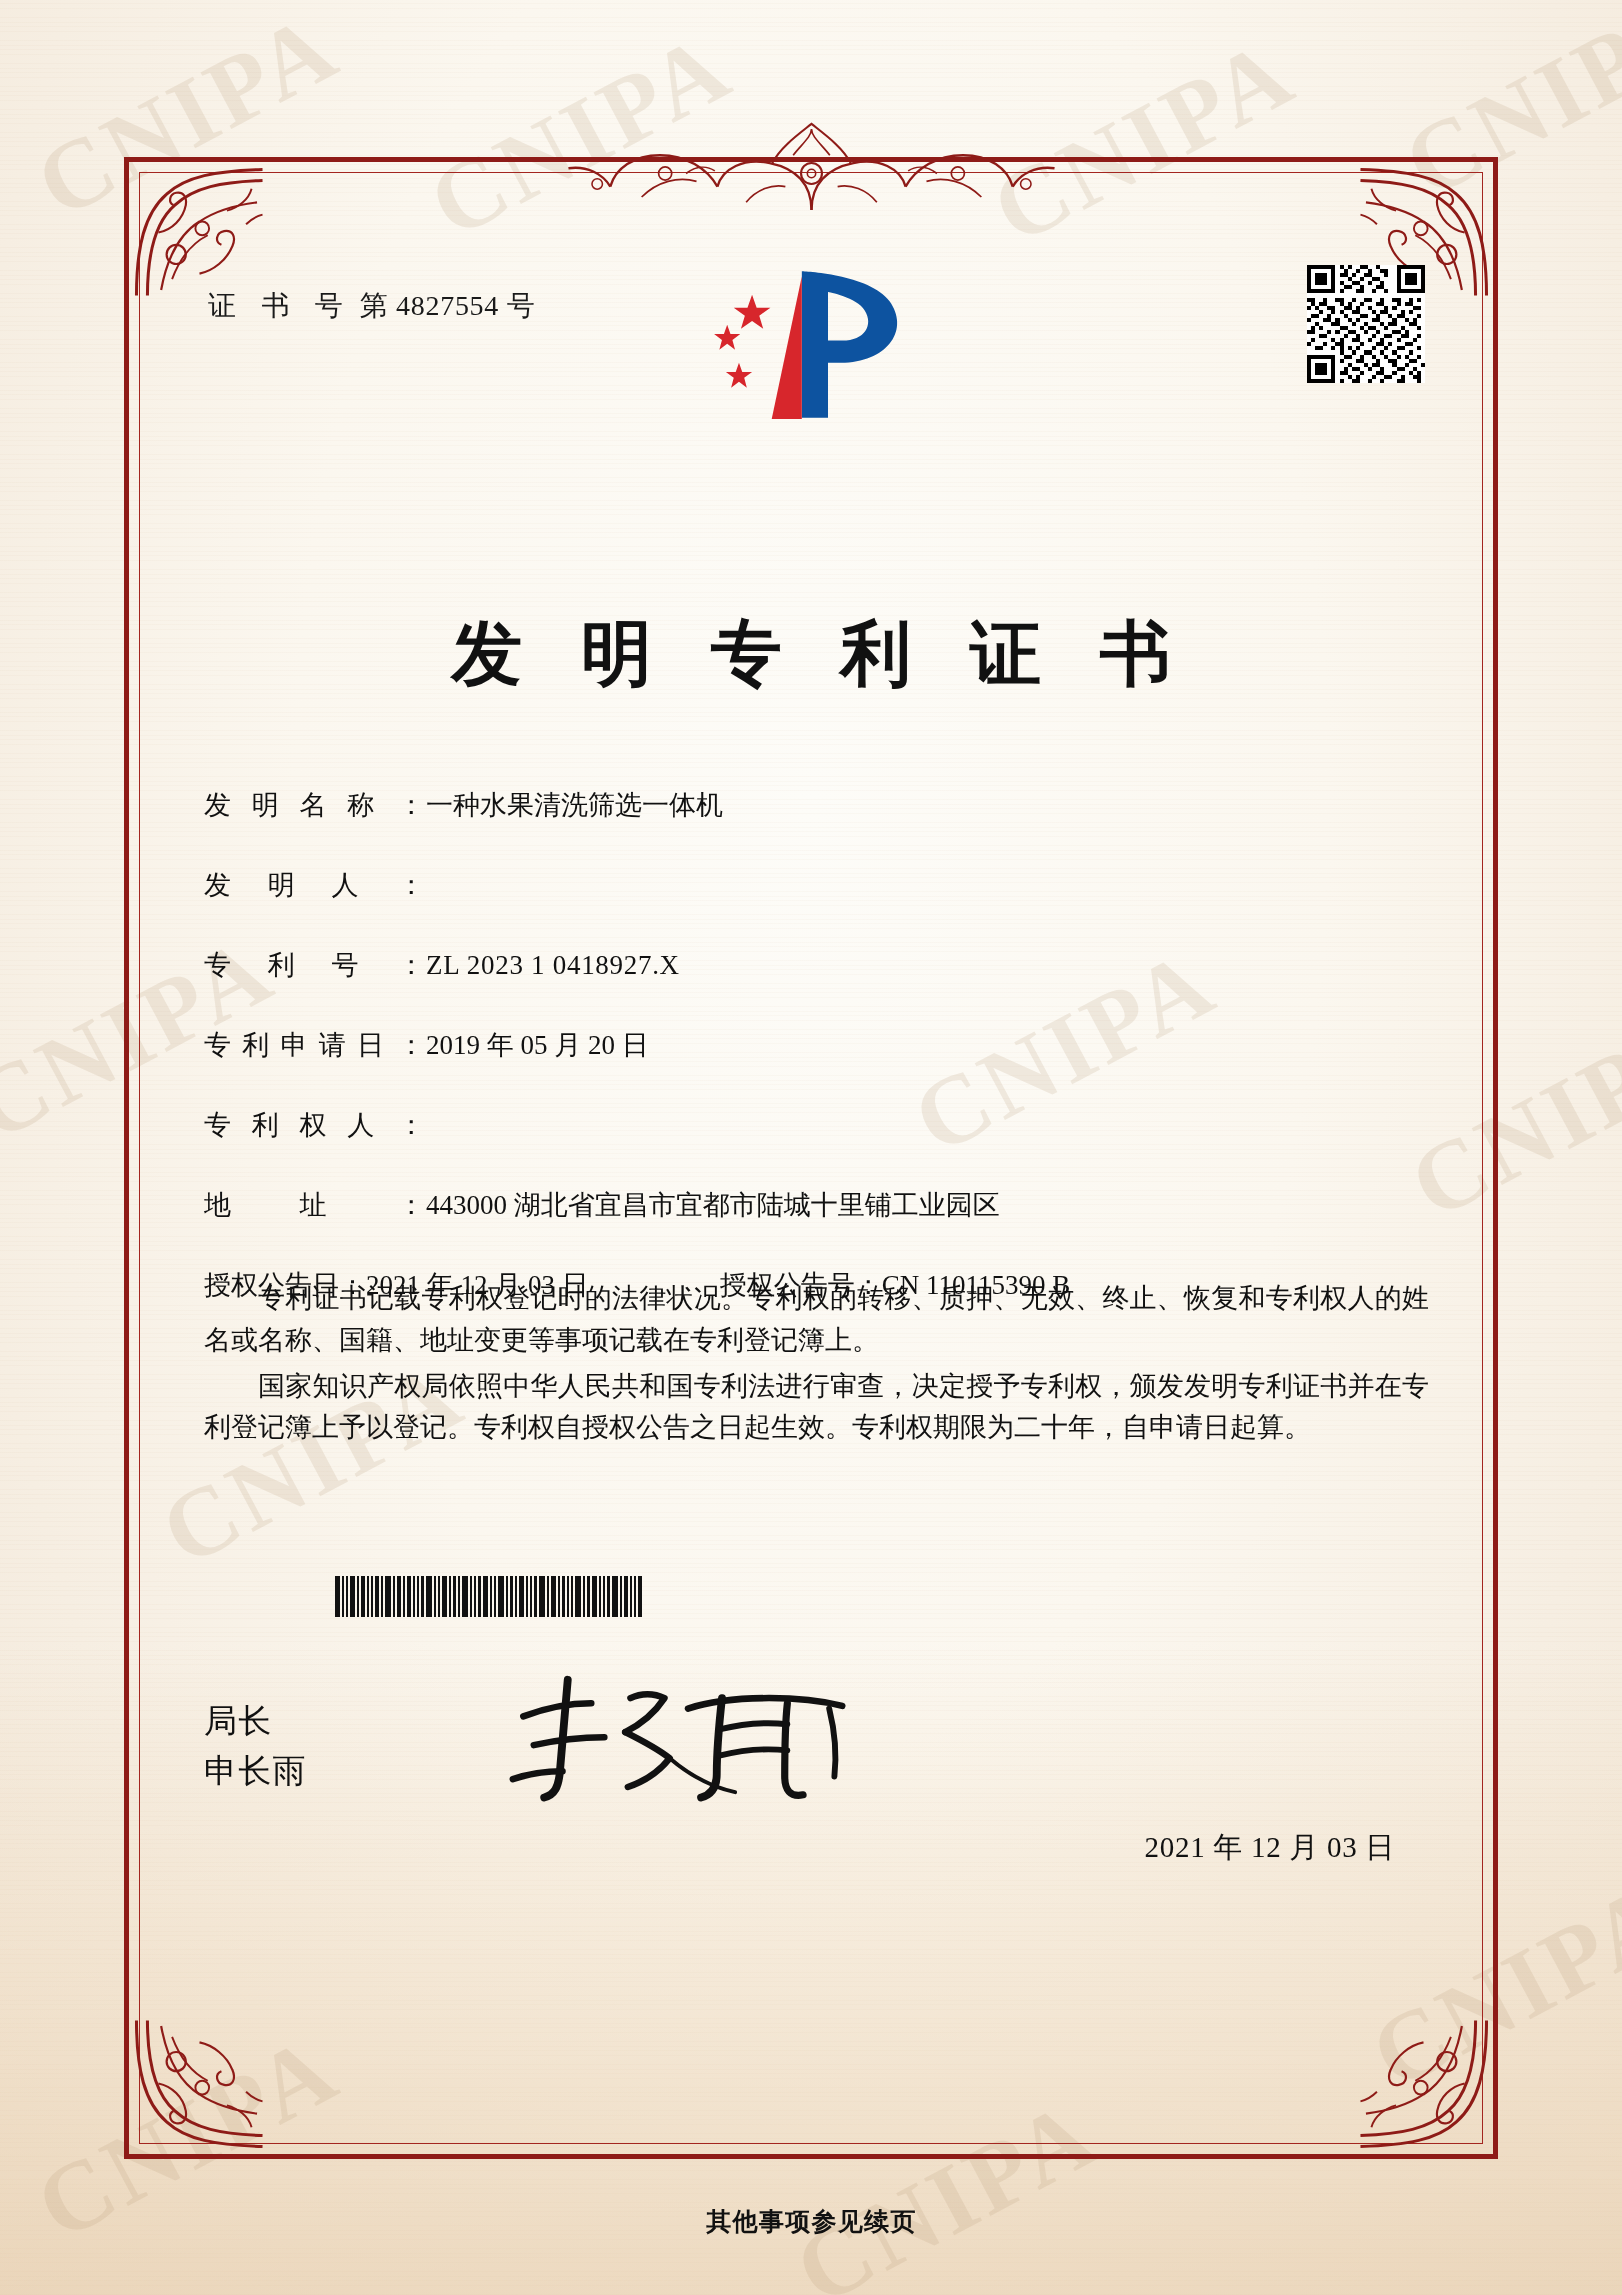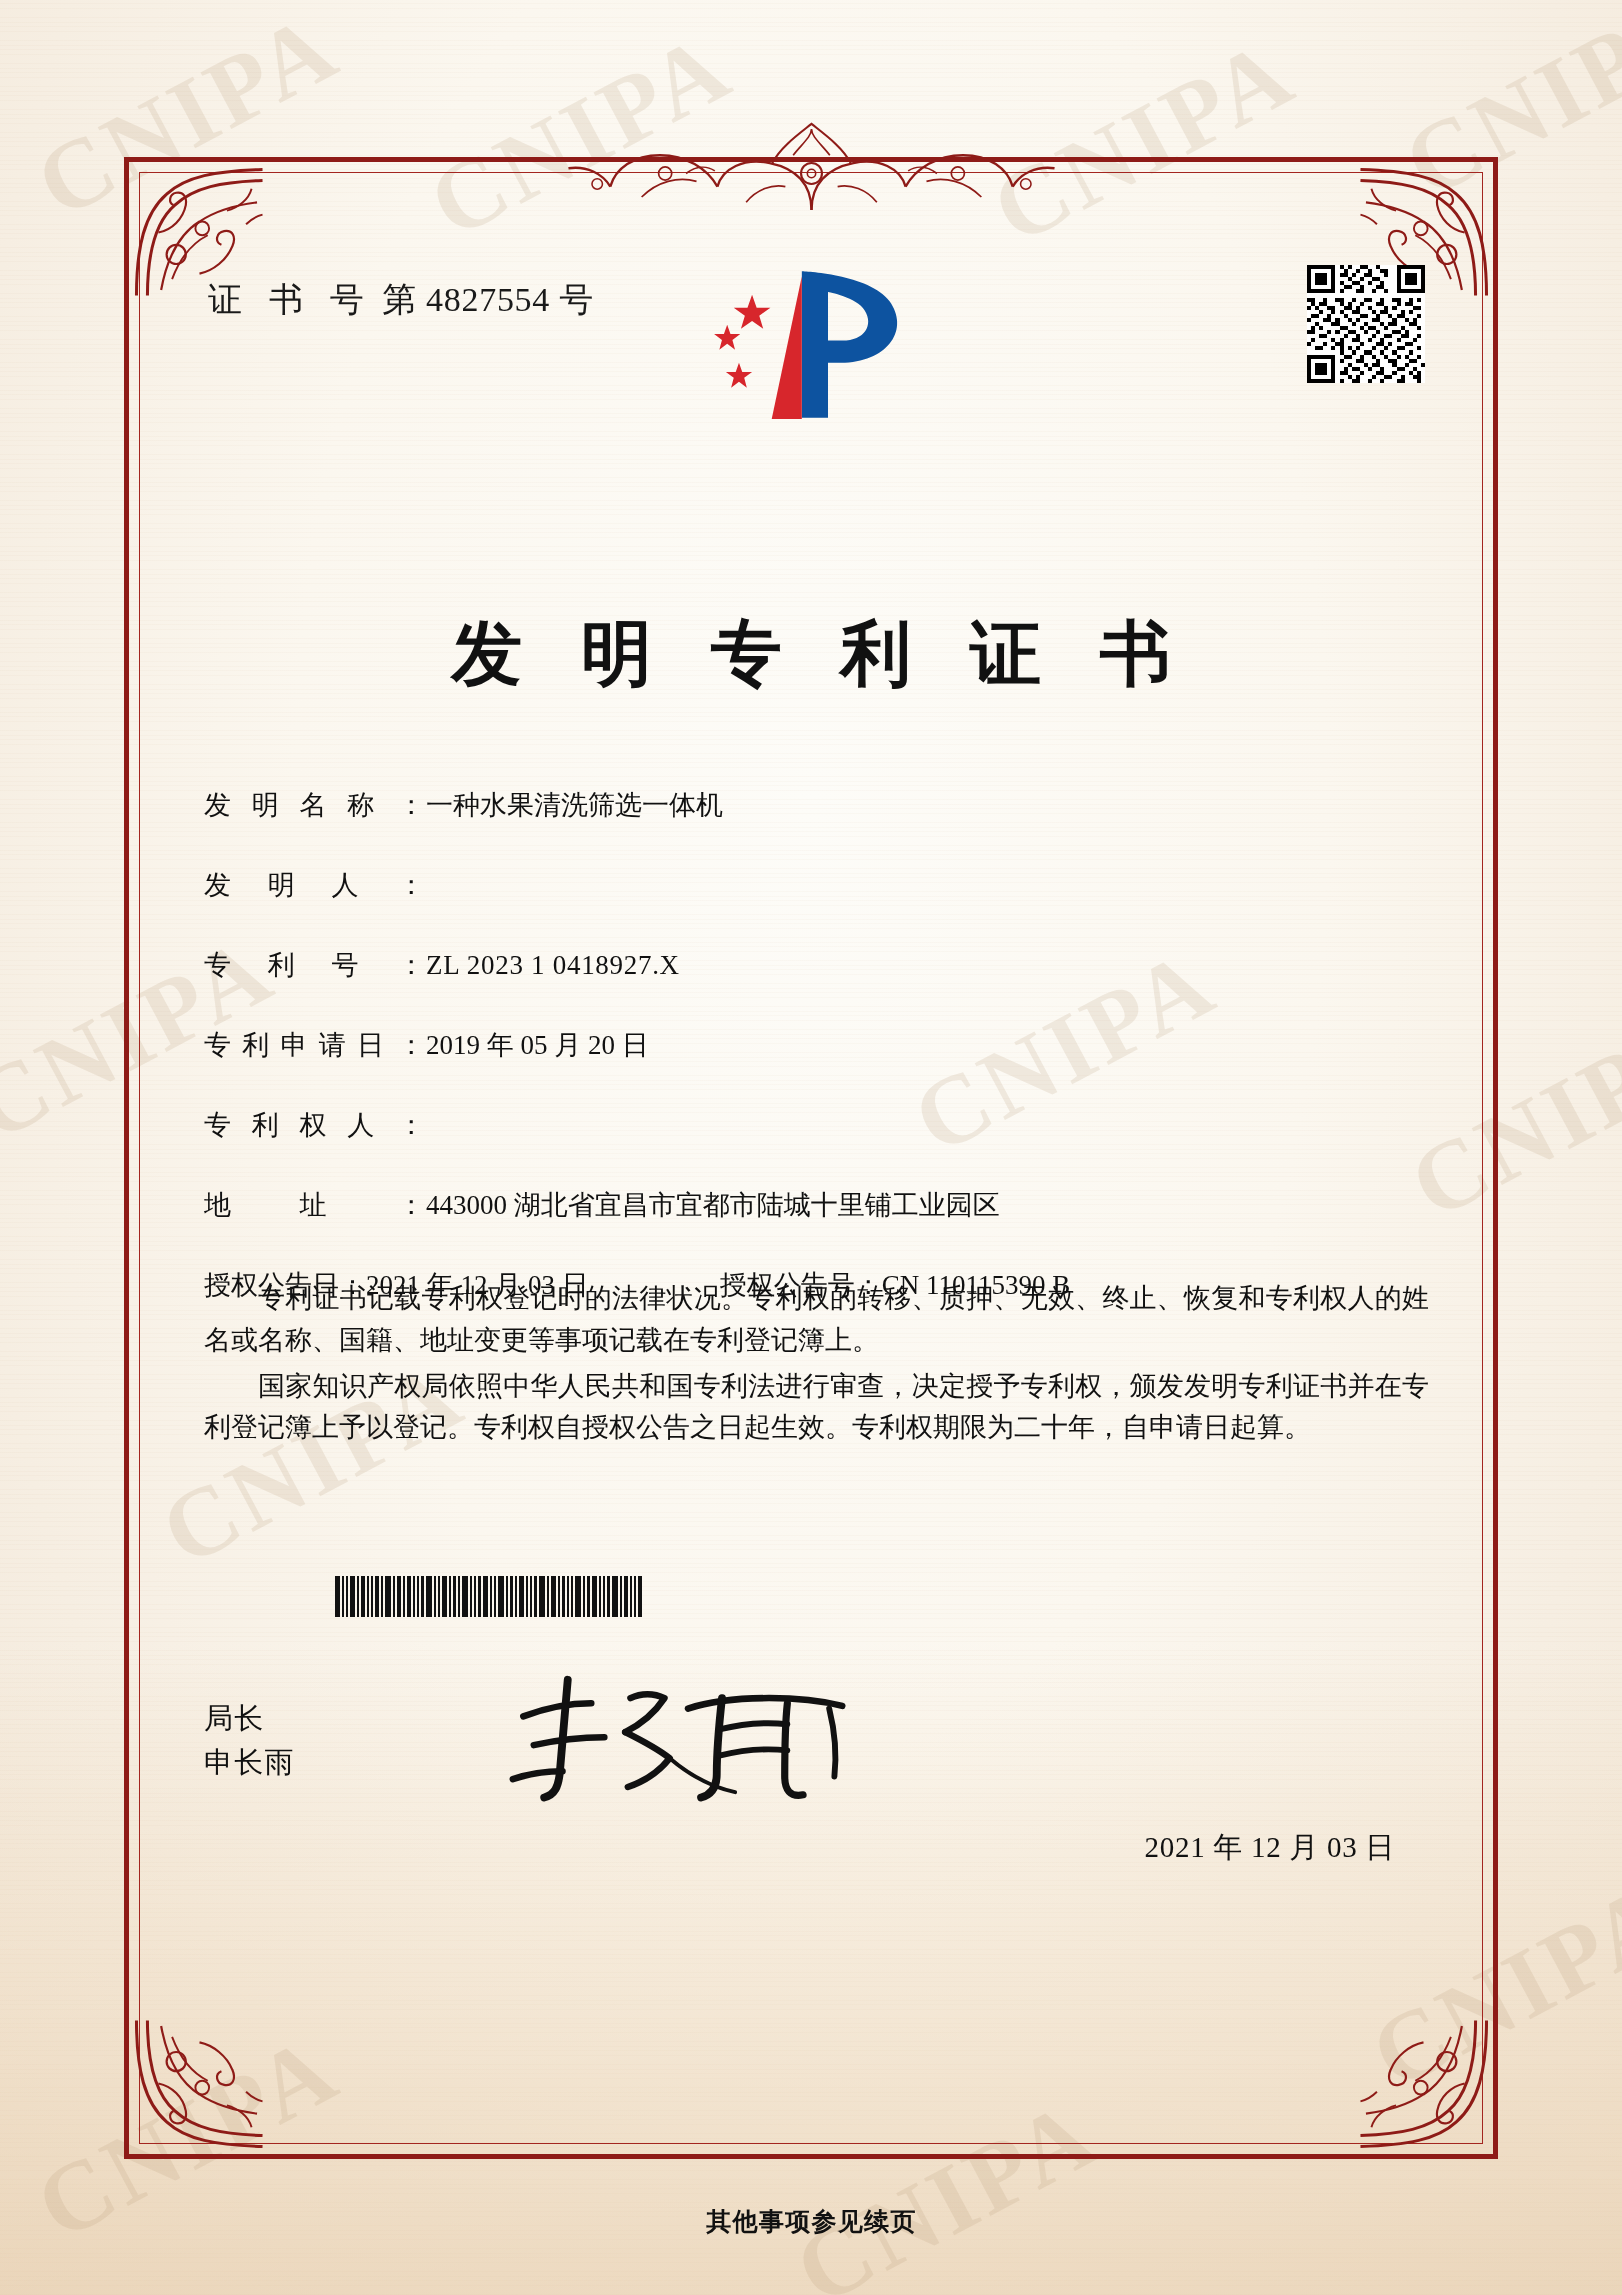--- a/index.html
+++ b/index.html
@@ -89,22 +89,22 @@
 
   
   .content {
     position: absolute;
     left: 139px; top: 172px;
     width: 1344px; height: 1972px;
   }
 
   .cert-no {
     position: absolute;
-    left: 69px; top: 105px;
-    font-size: 34px;
+    left: 69px; top: 115px;
+    font-size: 28px;
     color: #1a1a1a;
     letter-spacing: 0.7px;
   }
   .cert-no .lbl { letter-spacing: 9.2px; }
 
   .qr {
     position: absolute;
     right: 58px; top: 93px;
     width: 118px; height: 118px;
     background: #ffffff;
@@ -193,21 +193,21 @@
   .barcode i {
     display: block;
     background: #111;
     height: 41px;
     margin-right: 2px;
   }
 
   .signature-block {
     position: absolute;
     left: 65px; top: 1525px;
-    font-size: 29px;
+    font-size: 33px;
     line-height: 1.5;
     color: #111;
     letter-spacing: 1.3px;
   }
   .sign-img {
     position: absolute;
     left: 366px; top: 1492px;
     width: 366px; height: 144px;
   }
   .sign-img svg { width: 100%; height: 100%; display: block; }

